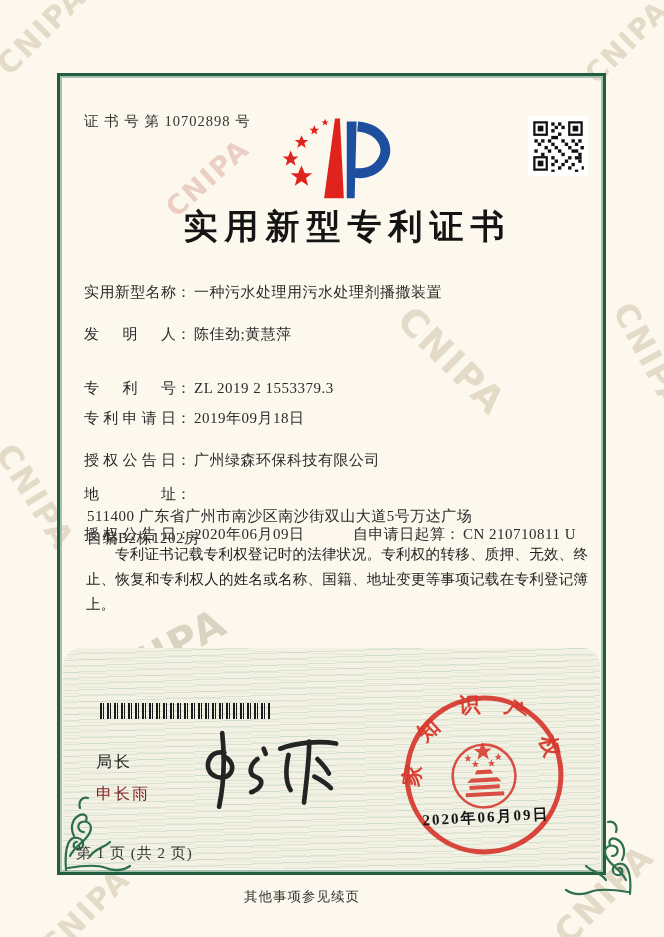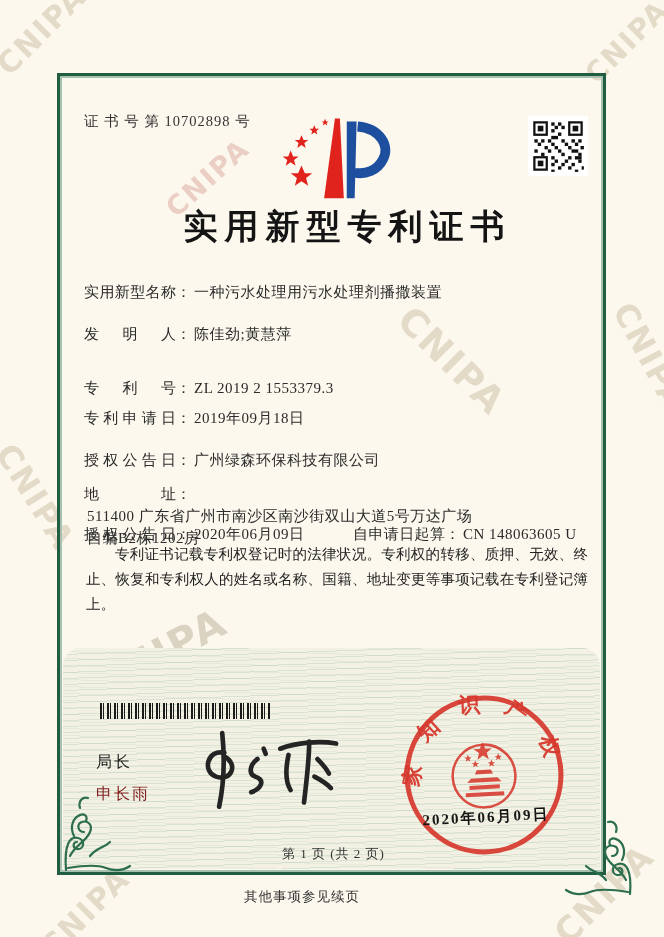--- a/index.html
+++ b/index.html
@@ -63,21 +63,21 @@
       #1b1b1b 10px 11px, transparent 11px 14px);
   }
   .sig-title{position:absolute;left:36px;top:676px;font-size:16px;font-family:"DejaVu Sans","Liberation Sans",sans-serif;color:#222;letter-spacing:2px;}
   .sig-name{position:absolute;left:36px;top:708px;font-size:16px;font-family:"DejaVu Sans","Liberation Sans",sans-serif;color:#7f1d1d;letter-spacing:2px;}
   .sig-script{position:absolute;left:130px;top:652px;width:168px;height:88px;}
   .seal{position:absolute;left:340px;top:615px;width:168px;height:168px;transform:rotate(-3deg);opacity:.92;}
   .seal-date{
     position:absolute;left:346px;top:732px;width:160px;text-align:center;
     font-size:15px;font-weight:600;color:#161616;letter-spacing:2px;transform:rotate(-3deg);
   }
-  .page-num{position:absolute;left:2px;bottom:9px;width:100%;text-align:center;font-size:13px;letter-spacing:1px;color:#333;}
+  .page-num{position:absolute;left:16px;bottom:9px;width:100%;font-size:15px;letter-spacing:1px;color:#333;}
   .orn{position:absolute;color:#2c6e4d;}
   .orn-left{left:0px;top:708px;width:74px;height:88px;}
   .orn-right{left:502px;top:740px;width:74px;height:80px;transform:scaleX(-1);}
   
   .note{position:absolute;left:0;top:888px;width:604px;text-align:center;font-size:13.5px;letter-spacing:1px;color:#333;}
 </style>
 </head>
 <body>
 
 <svg width="0" height="0" style="position:absolute">
@@ -191,21 +191,21 @@
   </div>
   <div class="frow" style="top:374px;">
     <span class="flabel">授权公告日</span><span class="fcolon">：</span><span class="fvalue">广州绿森环保科技有限公司</span>
   </div>
   <div class="frow" style="top:408px;">
     <span class="flabel">地址</span><span class="fcolon">：</span><span class="fvalue fvalue-wrap">511400 广东省广州市南沙区南沙街双山大道5号万达广场自编B2栋1202房</span>
   </div>
   <div class="frow" style="top:448px;">
     <span class="flabel">授权公告日</span><span class="fcolon">：</span><span class="fvalue">2020年06月09日</span>
     <span class="grant-right">
-      <span class="flabel">自申请日起算</span><span class="fcolon">：</span><span class="fvalue">CN 148063605 U</span>
+      <span class="flabel">自申请日起算</span><span class="fcolon">：</span><span class="fvalue">CN 210710811 U</span>
     </span>
   </div>
 
   <div class="paras">
     <p>专利证书记载专利权登记时的法律状况。专利权的转移、质押、无效、终止、恢复和专利权人的姓名或名称、国籍、地址变更等事项记载在专利登记簿上。</p>
   </div>
 
   <div class="zone"></div>
 
   <svg class="orn orn-left" viewBox="0 0 74 88" aria-hidden="true">

